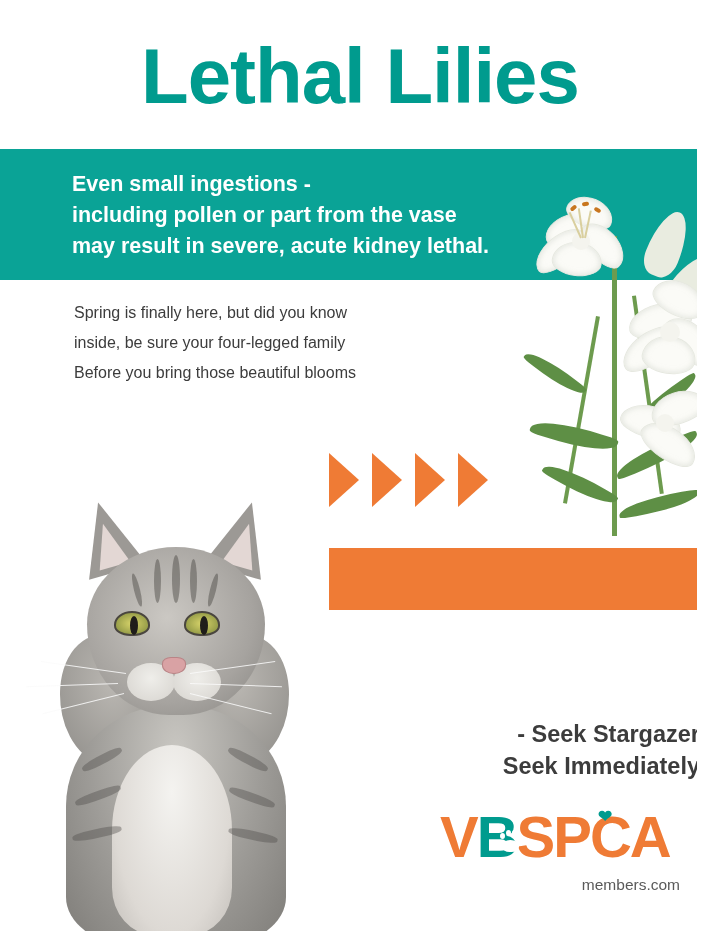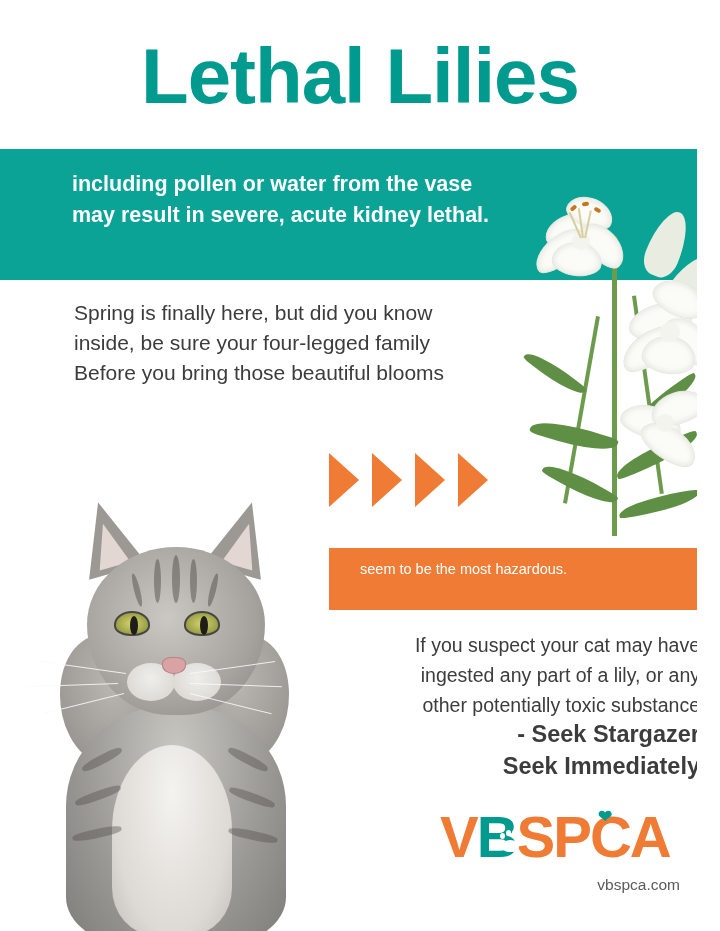--- a/index.html
+++ b/index.html
@@ -57,21 +57,21 @@
     line-height: 31px;
     font-weight: bold;
   }
 
   
   .intro-text {
     position: absolute;
     left: 74px; top: 298px;
     width: 430px;
     color: #3c3c3c;
-    font-size: 21px;
+    font-size: 16px;
     line-height: 30px;
   }
 
   
   .arrow-row {
     position: absolute;
     left: 329px; top: 453px;
     width: 200px; height: 54px;
     display: flex;
     gap: 13px;
@@ -349,68 +349,63 @@
 <body>
 
 <div class="poster">
 
   <div class="title-area">
     <div class="poster-title">Lethal Lilies</div>
   </div>
 
   <div class="teal-banner">
     <div class="teal-text">
-      <div>including pollen or water from the vase</div>
+      <div>Even small ingestions -</div>
+      <div>including pollen or part from the vase</div>
       <div>may result in severe, acute kidney lethal.</div>
     </div>
   </div>
 
   <div class="intro-text">
     <div>Spring is finally here, but did you know</div>
     <div>inside, be sure your four-legged family</div>
     <div>Before you bring those beautiful blooms</div>
   </div>
 
   <div class="arrow-row">
     <span class="arrow"></span>
     <span class="arrow"></span>
     <span class="arrow"></span>
     <span class="arrow"></span>
   </div>
 
   <div class="orange-box">
     <div class="orange-text">
-      <div>seem to be the most hazardous.</div>
     </div>
   </div>
 
-  <div class="closing-text">
-    <div>If you suspect your cat may have</div>
-    <div>ingested any part of a lily, or any</div>
-    <div>other potentially toxic substance</div>
-  </div>
   <div class="closing-bold">
     <div>- Seek Stargazer</div>
     <div>Seek Immediately</div>
   </div>
 
   <div class="logo">
     <div class="logo-text">
       <span class="logo-v">V</span><span class="logo-b">B</span><span class="logo-spca">SPCA</span>
       <span class="paw">
         <span class="pad pad-main"></span>
         <span class="pad toe t1"></span>
         <span class="pad toe t2"></span>
         <span class="pad toe t3"></span>
         <span class="pad toe t4"></span>
       </span>
       <span class="logo-heart">❤</span>
     </div>
   </div>
-  <div class="website">vbspca.com</div>
+  <div class="website">members.com</div>
 
   <div class="lily-photo">
 
     <div class="stem" style="left:112px; top:40px; width:5px; height:300px;"></div>
     <div class="stem" style="left:96px; top:120px; width:4px; height:190px; transform: rotate(10deg);"></div>
     <div class="stem" style="left:132px; top:100px; width:4px; height:200px; transform: rotate(-8deg);"></div>
 
     <div class="leaf" style="left:30px; top:230px; width:88px; height:20px; transform: rotate(18deg);"></div>
     <div class="leaf" style="left:40px; top:280px; width:80px; height:17px; transform: rotate(30deg);"></div>
     <div class="leaf" style="left:112px; top:250px; width:90px; height:18px; transform: rotate(-22deg);"></div>

